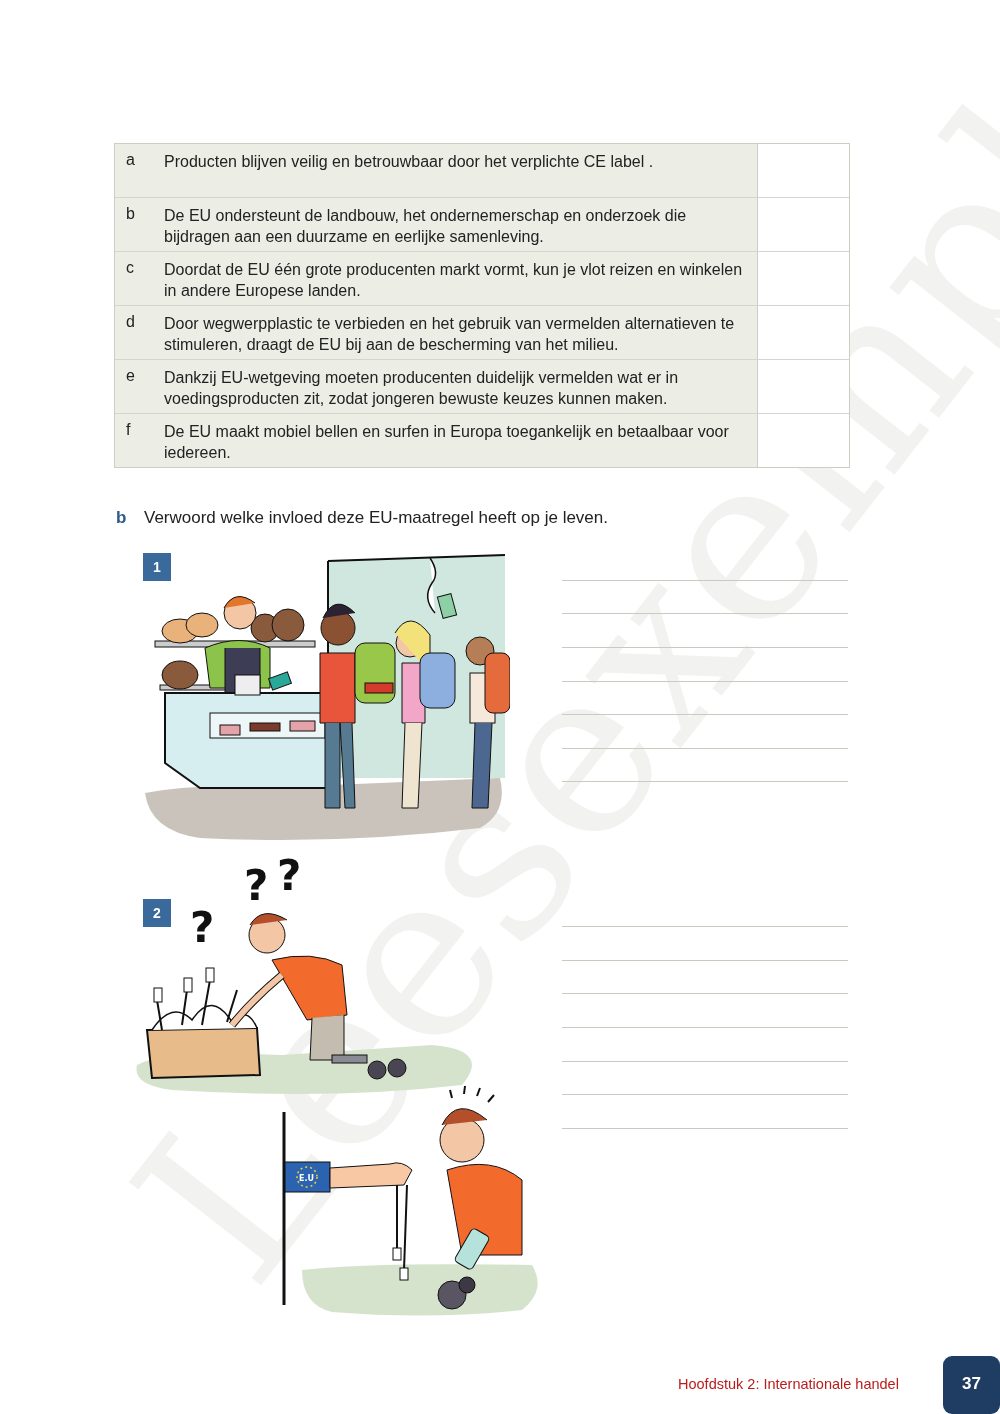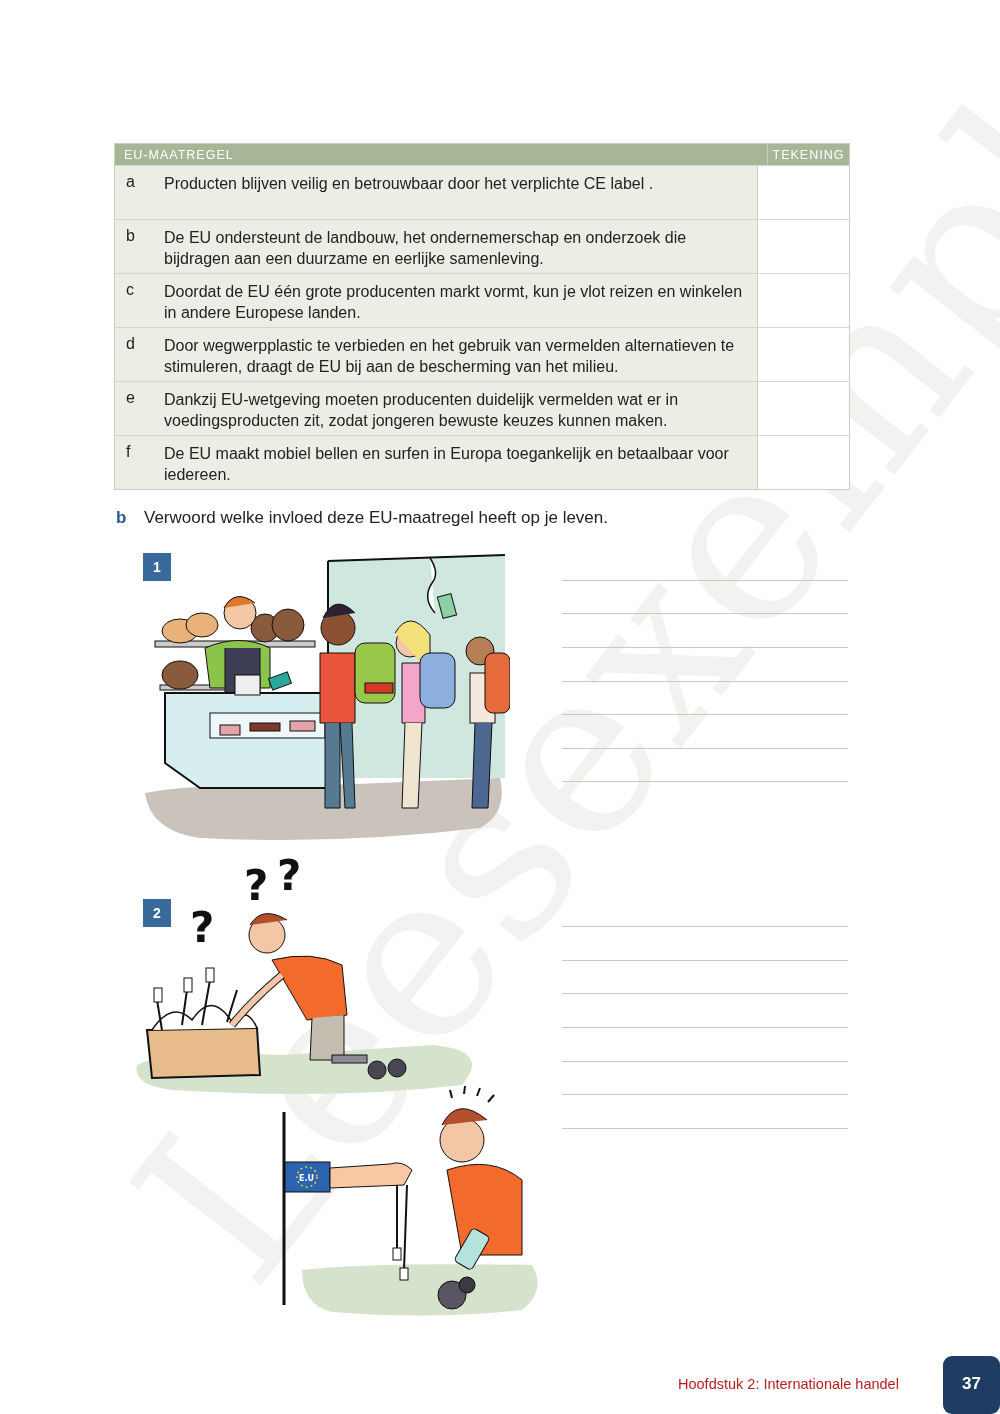--- a/index.html
+++ b/index.html
@@ -56,24 +56,20 @@
     background:#1f3d63; color:#fff; font-weight:bold; font-size:17px;
     border-top-left-radius:9px; text-align:center; line-height:56px; z-index:2;border-radius:9px;
   }
 </style>
 </head>
 <body>
 
 <div class="watermark">Leesexemplaar</div>
 
 <div class="table">
-  <div class="thead">
-    <div class="h1">EU-MAATREGEL</div>
-    <div class="h2">TEKENING</div>
-  </div>
   <div class="row">
     <div class="cell-main">
         <span class="letter">a</span>
         <span class="text">Producten blijven veilig en betrouwbaar door het verplichte CE label .</span>
       </div>
     <div class="cell-draw"></div>
   </div>
   <div class="row">
     <div class="cell-main">
         <span class="letter">b</span>

